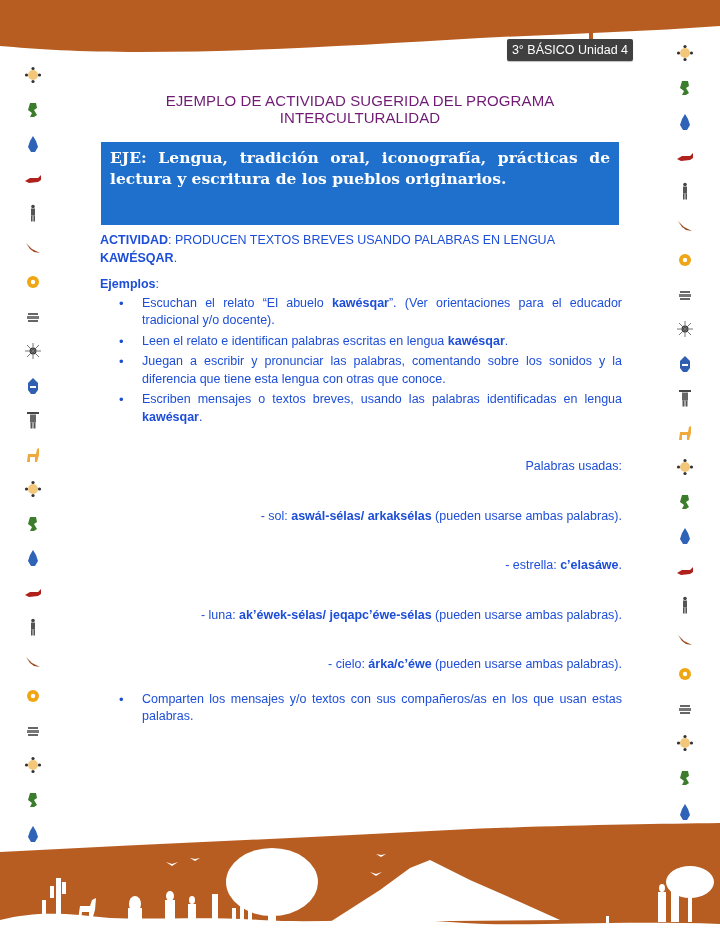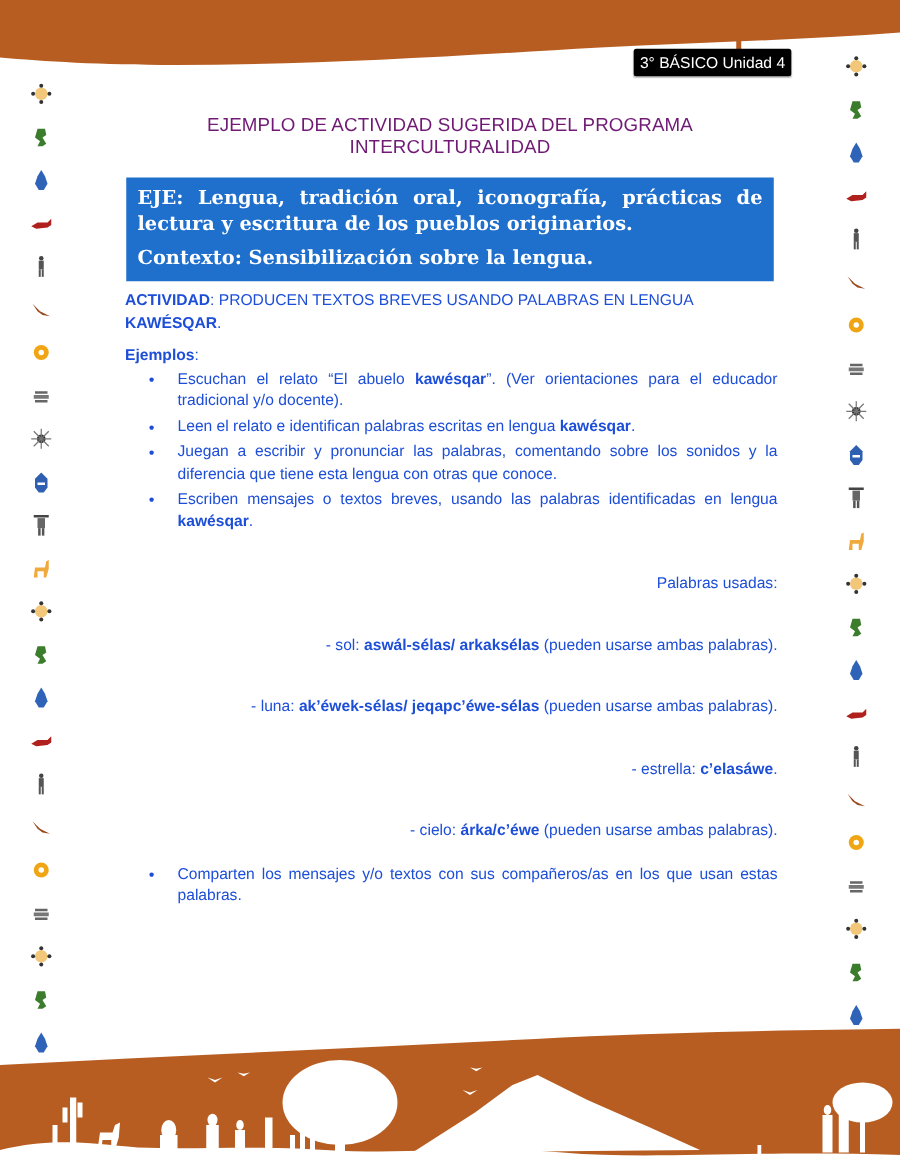--- a/index.html
+++ b/index.html
@@ -5,21 +5,21 @@
   html, body { margin: 0; padding: 0; }
   body {
     width: 720px; height: 932px; position: relative; overflow: hidden;
     background: #ffffff;
     font-family: "Liberation Sans", sans-serif;
     color: #1a1a1a;
   }
   .top-band { position: absolute; left: 0; top: 0; width: 720px; height: 60px; }
   .unit-tag {
     position: absolute; left: 507px; top: 39px; width: 126px; height: 22px;
-    background: #000000; color: #fff; border-radius: 2px;
+    background: #404040; color: #fff; border-radius: 2px;
     font-size: 12.5px; line-height: 22px; text-align: center;
     box-shadow: 0 1px 1px rgba(0,0,0,0.25);
   }
   .unit-tag-stem { position: absolute; left: 589px; top: 30px; width: 4px; height: 10px; background: #b85d21; }
 
   .side-col { position: absolute; top: 58px; width: 30px; }
   .side-col.left { left: 18px; }
   .side-col.right { left: 670px; top: 36px; }
   .side-icon { width: 30px; height: 34.5px; display: flex; align-items: center; justify-content: center; }
   .side-icon svg { width: 18px; height: 18px; }
@@ -395,21 +395,20 @@
       <svg viewBox="0 0 18 18">
         <path d="M2 4 L8 10 L16 14 L10 13 L6 10 Z" fill="#9a4a1e"></path>
       </svg>
     </div>
   </div>
 
 <div class="doc-title">EJEMPLO DE ACTIVIDAD SUGERIDA DEL PROGRAMA INTERCULTURALIDAD</div>
 
 <div class="eje-box">
   <div class="eje-line">EJE: Lengua, tradición oral, iconografía, prácticas de lectura y escritura de los pueblos originarios.</div>
-  <div class="ctx-line">Contexto: Sensibilización sobre la lengua.</div>
 </div>
 
 <div class="content">
   <div class="activity">
     <span class="b">ACTIVIDAD</span><span>: PRODUCEN TEXTOS BREVES USANDO PALABRAS EN LENGUA </span><span class="b">KAWÉSQAR</span><span>.</span>
   </div>
   <div class="examples-h">
     <span>Ejemplos</span><span style="font-weight:normal">:</span>
   </div>
   <ul class="bullets">
@@ -419,22 +418,22 @@
     <li>
       <span>Leen el relato e identifican palabras escritas en lengua </span><span class="b">kawésqar</span><span>.</span>
     </li>
     <li>
       <span>Juegan a escribir y pronunciar las palabras, comentando sobre los sonidos y la diferencia que tiene esta lengua con otras que conoce.</span>
     </li>
     <li>
       <span>Escriben mensajes o textos breves, usando las palabras identificadas en lengua </span><span class="b">kawésqar</span><span>.</span>
       <span class="subline">Palabras usadas:</span>
       <span class="subline"><span>- sol: </span><span class="b">aswál-sélas/ arkaksélas</span><span> (pueden usarse ambas palabras).</span></span>
+      <span class="subline"><span>- estrella: </span><span class="b">c’elasáwe</span><span>.</span></span>
       <span class="subline"><span>- luna: </span><span class="b">ak’éwek-sélas/ jeqapc’éwe-sélas</span><span> (pueden usarse ambas palabras).</span></span>
-      <span class="subline"><span>- estrella: </span><span class="b">c’elasáwe</span><span>.</span></span>
       <span class="subline"><span class="b" style="font-weight:normal">- cielo: </span><span class="b">árka/c’éwe</span><span> (pueden usarse ambas palabras).</span></span>
       <div class="gap"></div>
     </li>
     <li>
       <span>Comparten los mensajes y/o textos con sus compañeros/as en los que usan estas palabras.</span>
     </li>
   </ul>
 </div>
 
 <svg class="bottom-band" viewBox="0 0 720 112" preserveAspectRatio="none">

